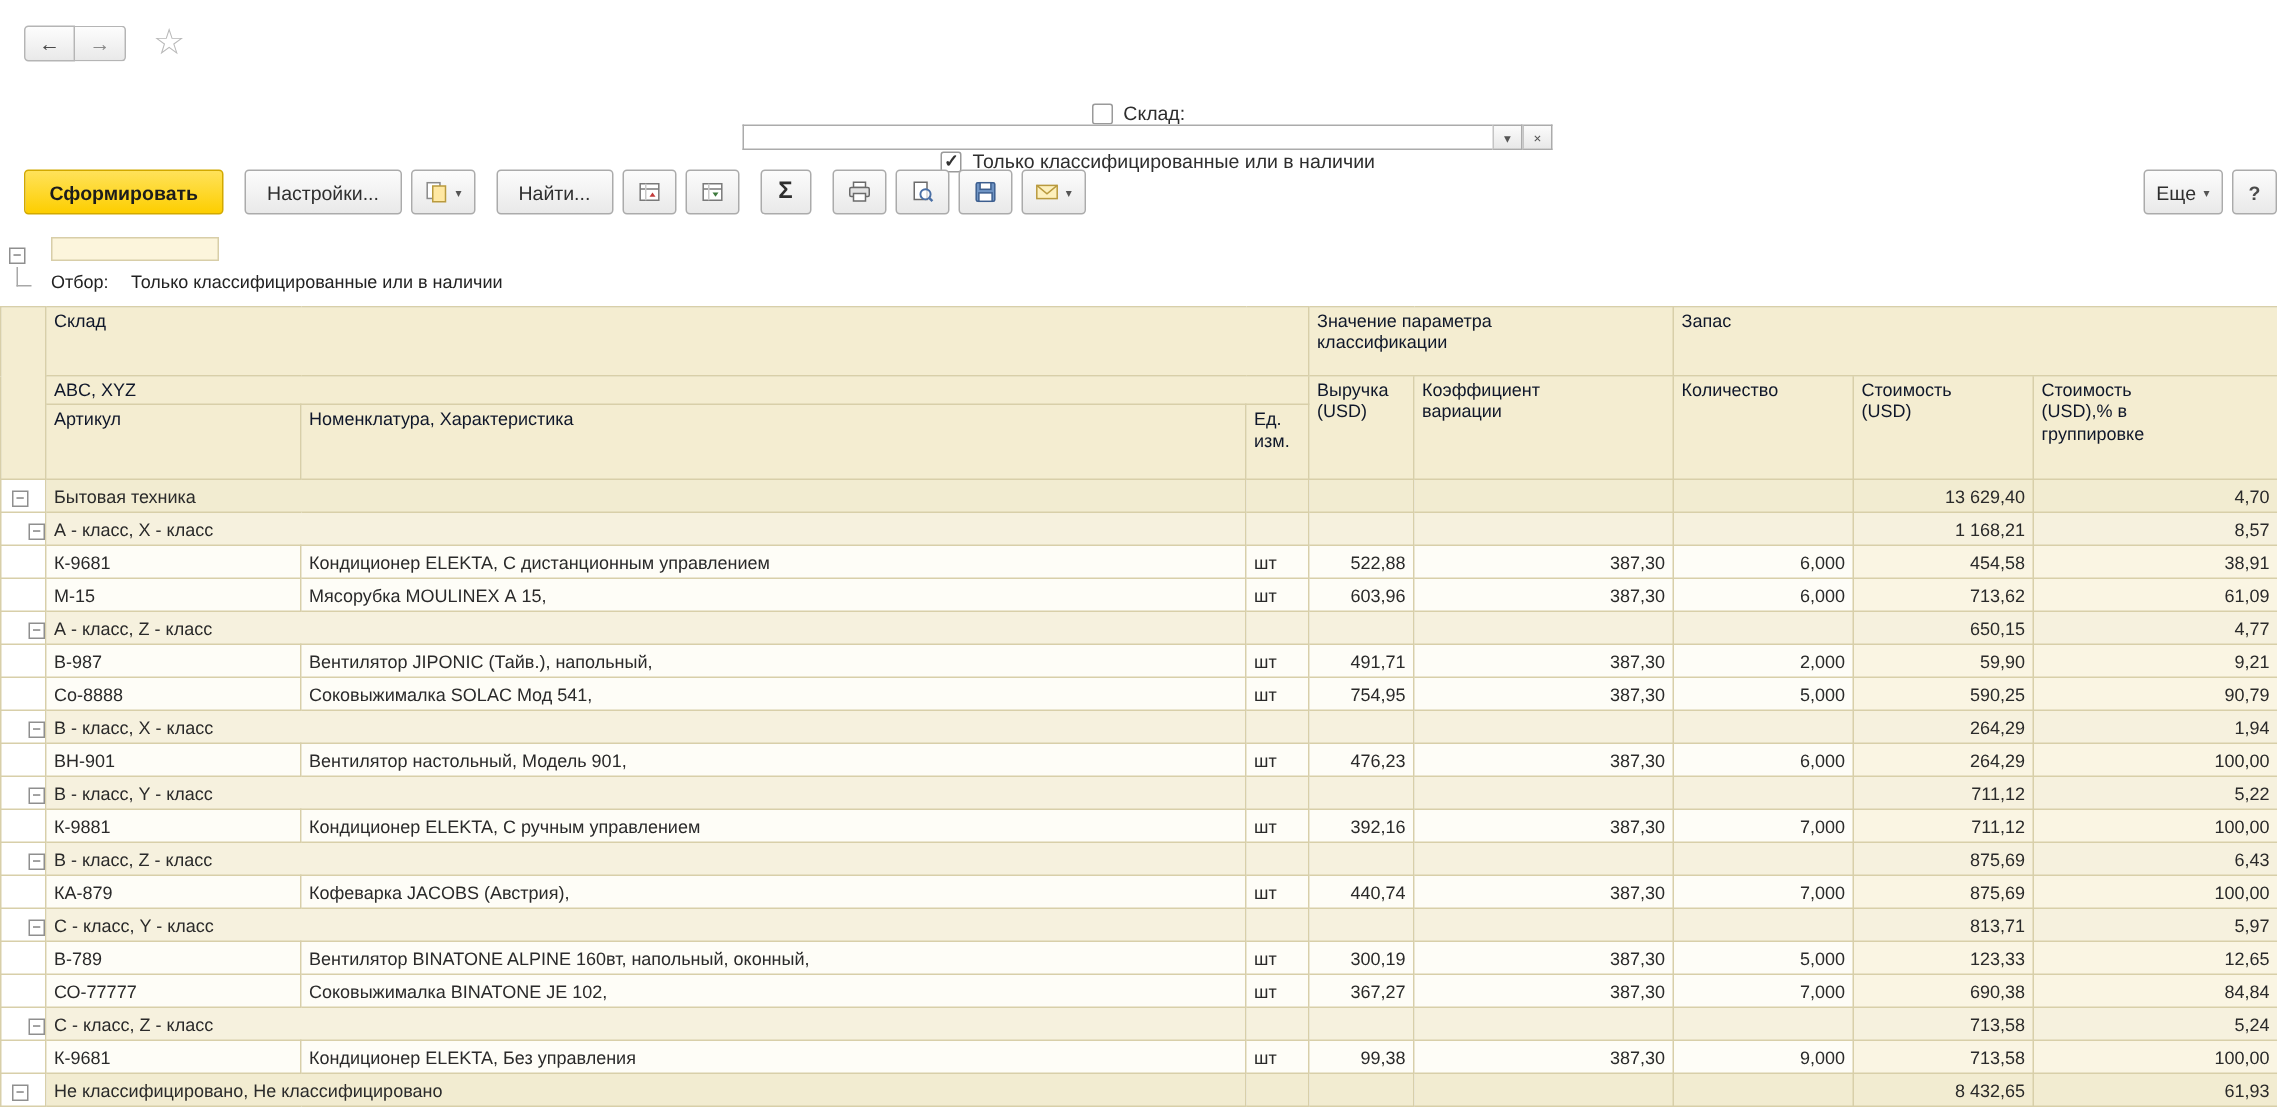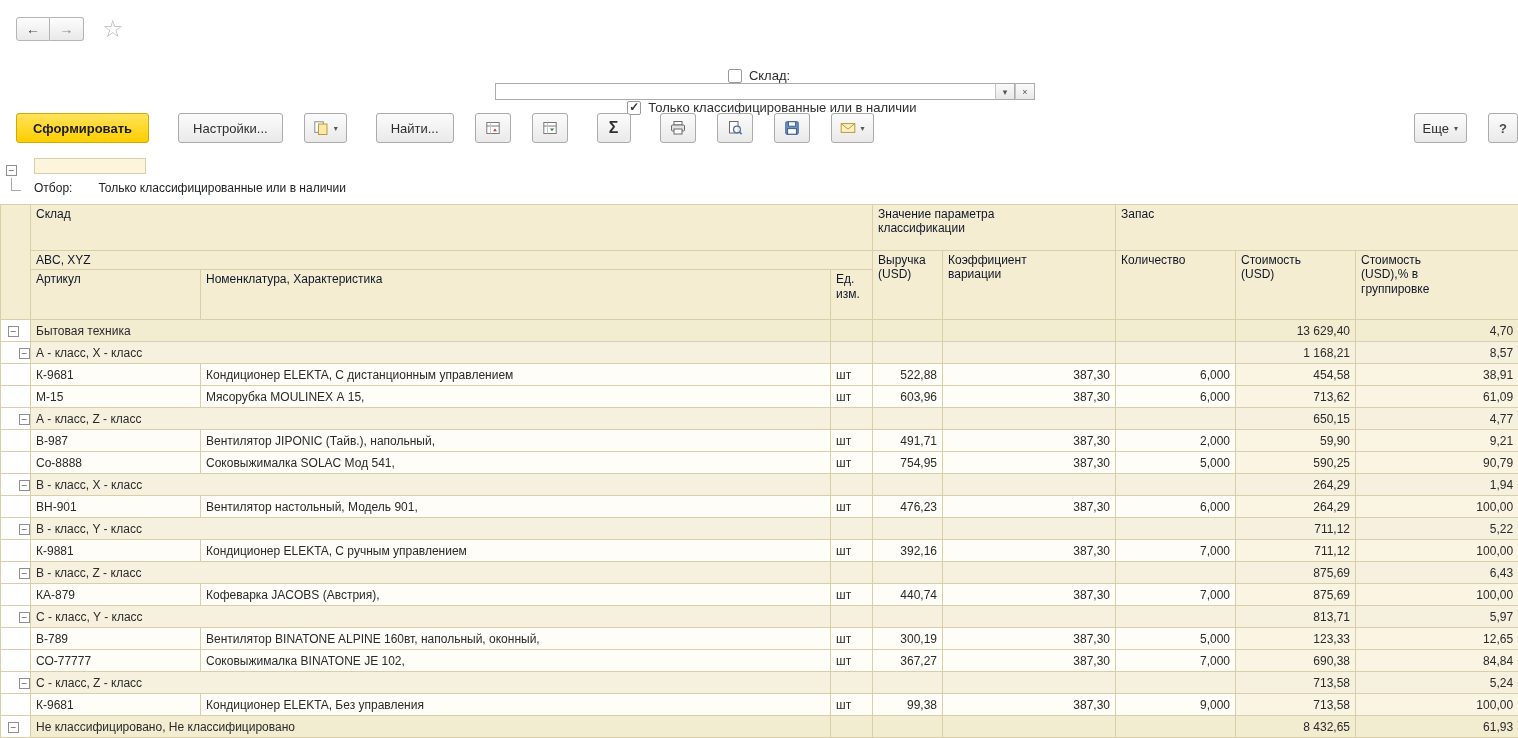--- a/index.html
+++ b/index.html
@@ -36,21 +36,21 @@
     font-size:13px; font-family:"Liberation Sans",sans-serif; outline:none; background:#fff;
   }
   .combo-btn {
     width:20px; border:1px solid #ababab; border-left:1px solid #c4c4c4; background:linear-gradient(#fbfbfb,#e8e8e8);
     font-size:9px; color:#555; padding:0; cursor:pointer;
   }
   .combo-btn + .combo-btn { border-left:1px solid #c4c4c4; }
   .filter-row .checked-group { margin-left:26px; }
 
   
-  .toolbar { display:flex; align-items:center; gap:21px; margin-top:18px; padding:0 16px; height:32px; }
+  .toolbar { display:flex; align-items:center; gap:6px; margin-top:18px; padding:0 16px; height:32px; }
   .btn {
     height:30px; border:1px solid #ababab; border-radius:3px;
     background:linear-gradient(#fcfcfc,#e9e9e9); color:#2e2e2e;
     font-size:13px; font-family:"Liberation Sans",sans-serif; padding:0 14px; cursor:pointer;
     display:inline-flex; align-items:center; justify-content:center; gap:5px;
   }
   .btn.primary {
     background:linear-gradient(#ffe25a,#fdce00); border-color:#d2a900; font-weight:700; color:#1c1c1c;
     padding:0 16px;
   }
@@ -66,21 +66,21 @@
   .report { position:relative; margin-top:14px; }
   .tree-root { position:absolute; left:6px; top:2px; }
   .marker {
     display:inline-flex; align-items:center; justify-content:center;
     width:11px; height:11px; border:1px solid #8f8f8f; background:#fff;
     font-size:10px; line-height:9px; color:#555; cursor:pointer;
   }
   .elbow { margin-left:5px; width:10px; height:13px; border-left:1px solid #a8a8a8; border-bottom:1px solid #a8a8a8; }
   .report-head { padding-left:34px; }
   .param-field { width:112px; height:16px; background:#fcf5dc; border:1px solid #d8cea8; }
-  .otbor { display:flex; gap:26px; margin-top:7px; font-size:12px; color:#222; height:16px; }
+  .otbor { display:flex; gap:15px; margin-top:7px; font-size:12px; color:#222; height:16px; }
 
   table.grid { border-collapse:collapse; table-layout:fixed; width:1518px; margin-top:7px; }
   table.grid th, table.grid td { border:1px solid #d8cfa9; font-weight:400; }
   table.grid th {
     background:#f4edd1; text-align:left; vertical-align:top; padding:2px 5px;
     font-size:12px; line-height:1.2; color:#0f172a; white-space:pre-line;
   }
   tr.hA th { height:46px; }
   tr.hB th { height:19px; }
   tr.hC th { height:50px; }

